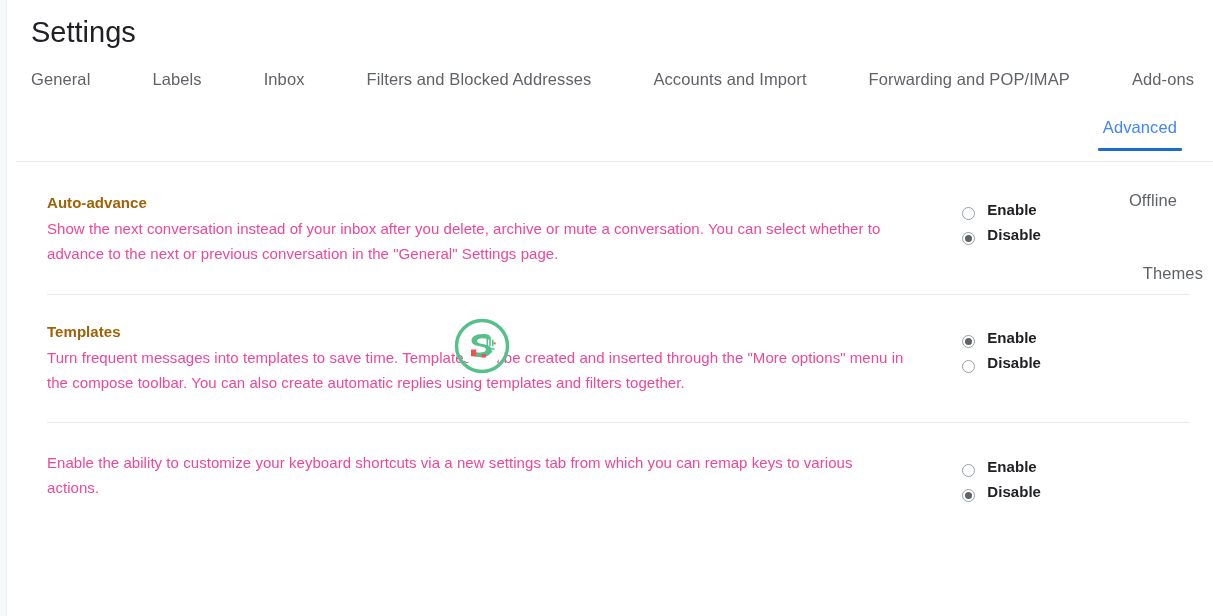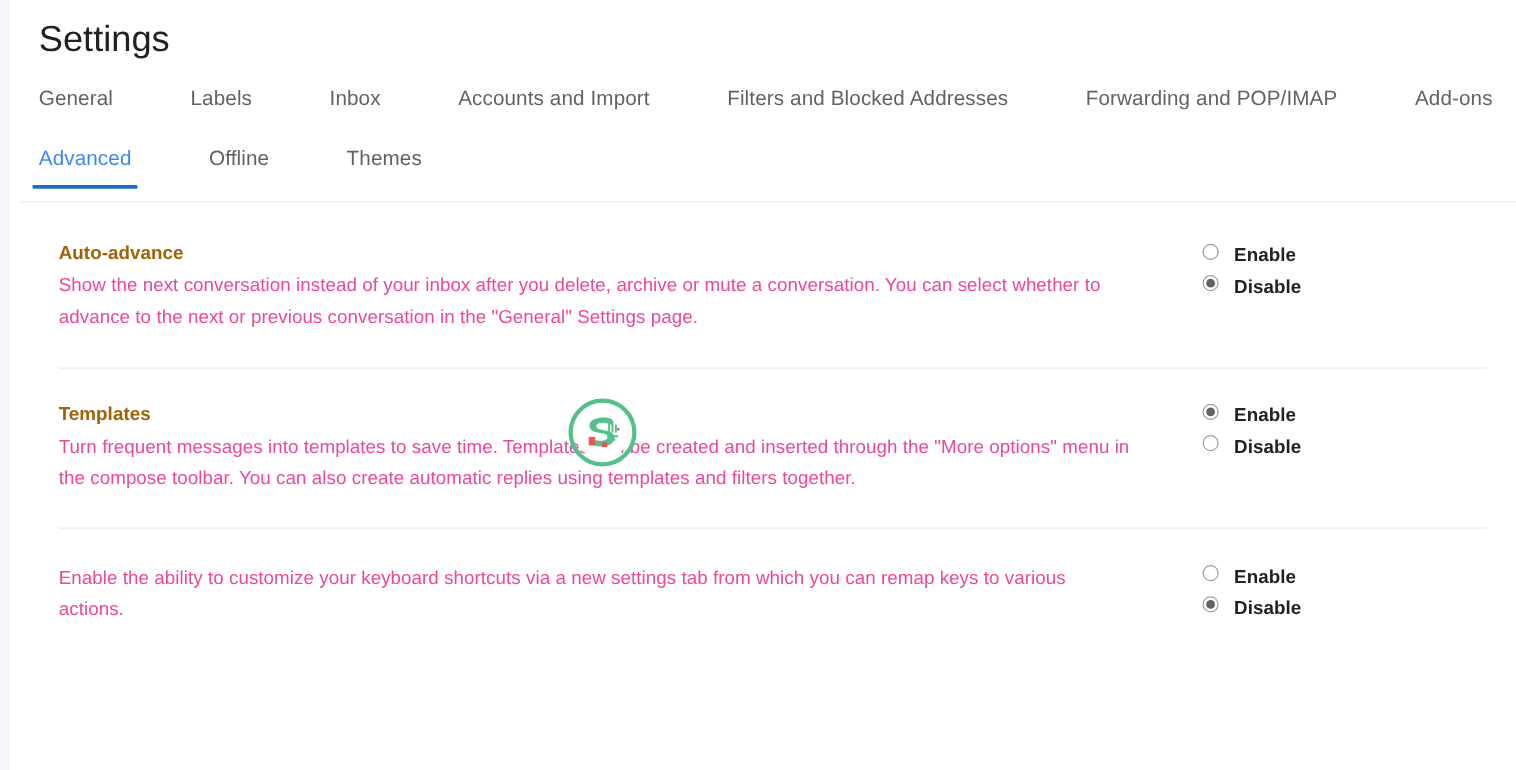--- a/index.html
+++ b/index.html
@@ -60,21 +60,21 @@
 
   .tab-row {
     display: flex;
     align-items: flex-end;
     flex-wrap: nowrap;
     white-space: nowrap;
     gap: 36px;
   }
 
   .tab-row-primary { margin-top: 16px; }
-  .tab-row-secondary { margin-top: 11px; }
+  .tab-row-secondary { margin-top: 11px; flex-direction: column; }
 
   .tab {
     position: relative;
     font-size: 16.5px;
     line-height: 22px;
     color: #5f6368;
     padding: 2px 0 13px 0;
     margin-right: 26px;
     cursor: pointer;
     letter-spacing: 0.1px;
@@ -150,21 +150,21 @@
   }
 
   .section-options {
     margin-left: auto;
     padding-right: 180px;
     padding-top: 1px;
   }
 
   .option {
     display: flex;
-    align-items: flex-start;
+    align-items: flex-end;
     height: 25px;
     cursor: pointer;
   }
 
   .radio {
     flex: 0 0 auto;
     width: 13px;
     height: 13px;
     border-radius: 50%;
     border: 1.5px solid #9aa0a6;
@@ -223,22 +223,22 @@
 
   <div class="content">
 
     <h1 class="settings-title">Settings</h1>
 
     <div class="tabs-wrap">
       <div class="tab-row tab-row-primary" id="tab-row-primary">
           <div class="tab">General</div>
           <div class="tab">Labels</div>
           <div class="tab">Inbox</div>
+          <div class="tab">Filters and Blocked Addresses</div>
           <div class="tab">Accounts and Import</div>
-          <div class="tab">Filters and Blocked Addresses</div>
           <div class="tab">Forwarding and POP/IMAP</div>
           <div class="tab">Add-ons</div>
           <div class="tab">Chat and Meet</div>
         </div>
       <div class="tab-row tab-row-secondary" id="tab-row-secondary">
           <div class="tab active">Advanced</div>
           <div class="tab">Offline</div>
           <div class="tab">Themes</div>
         </div>
     </div>

